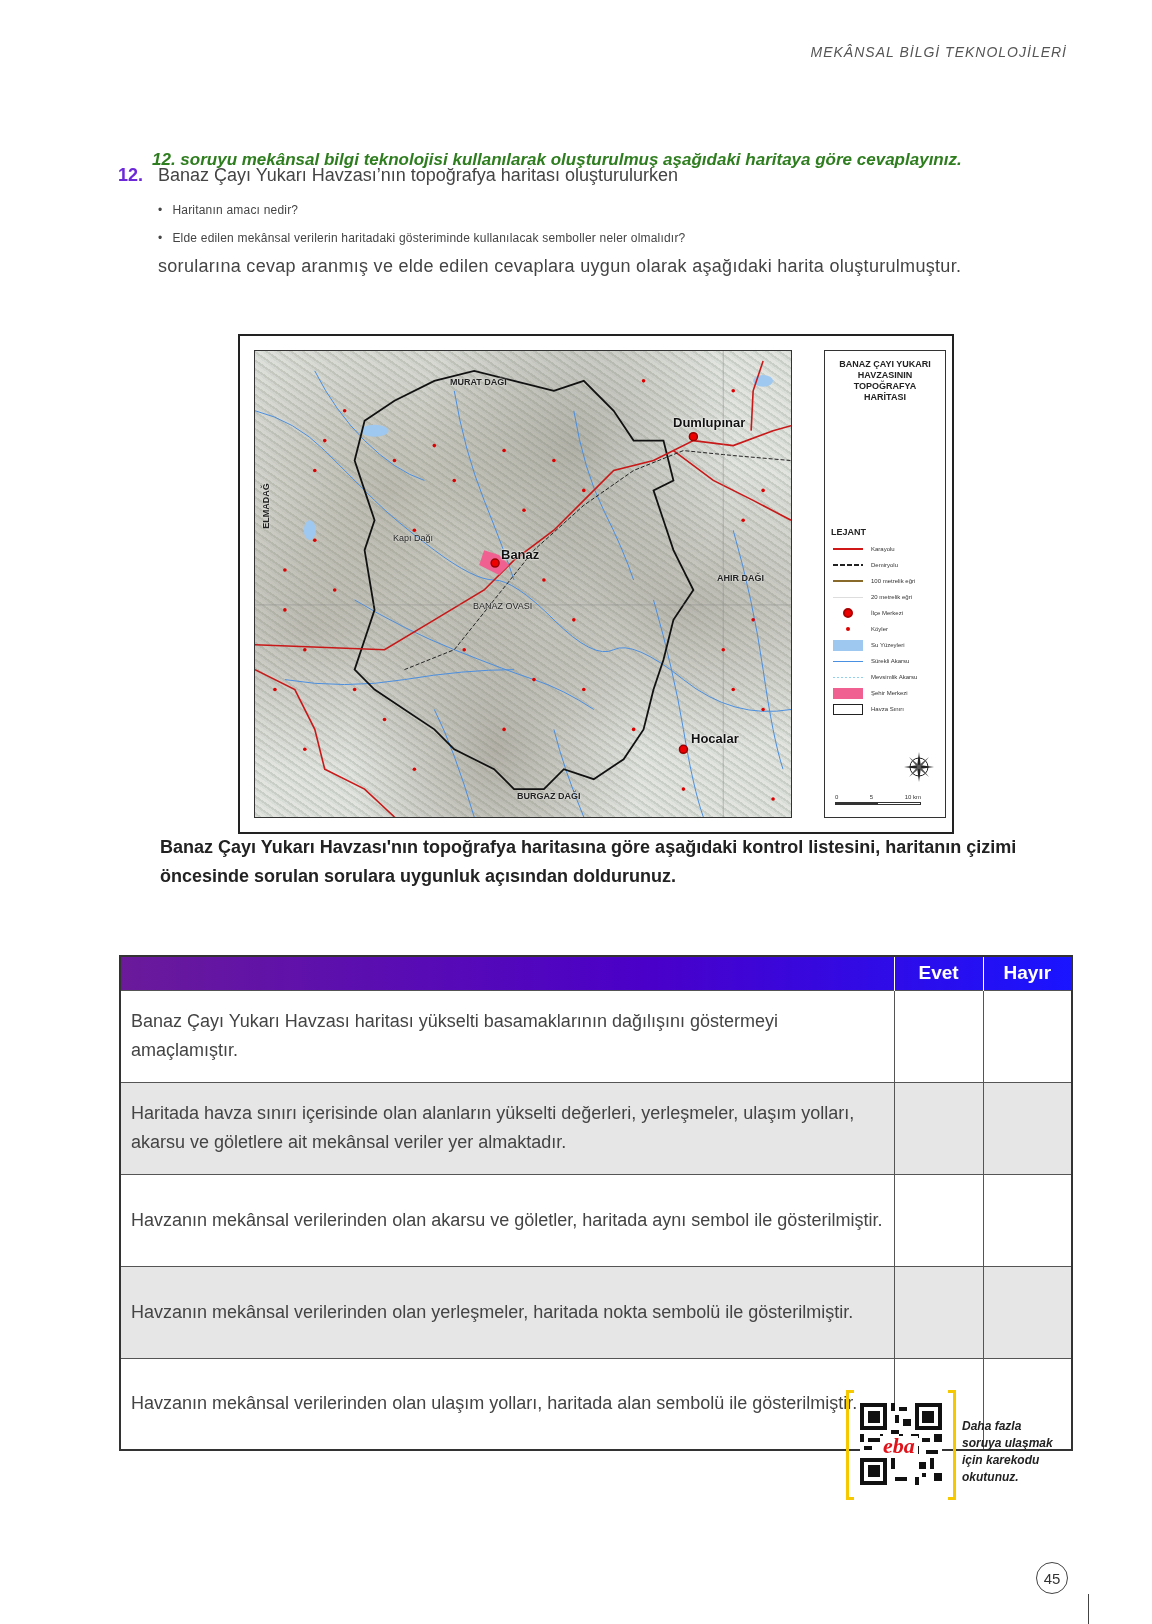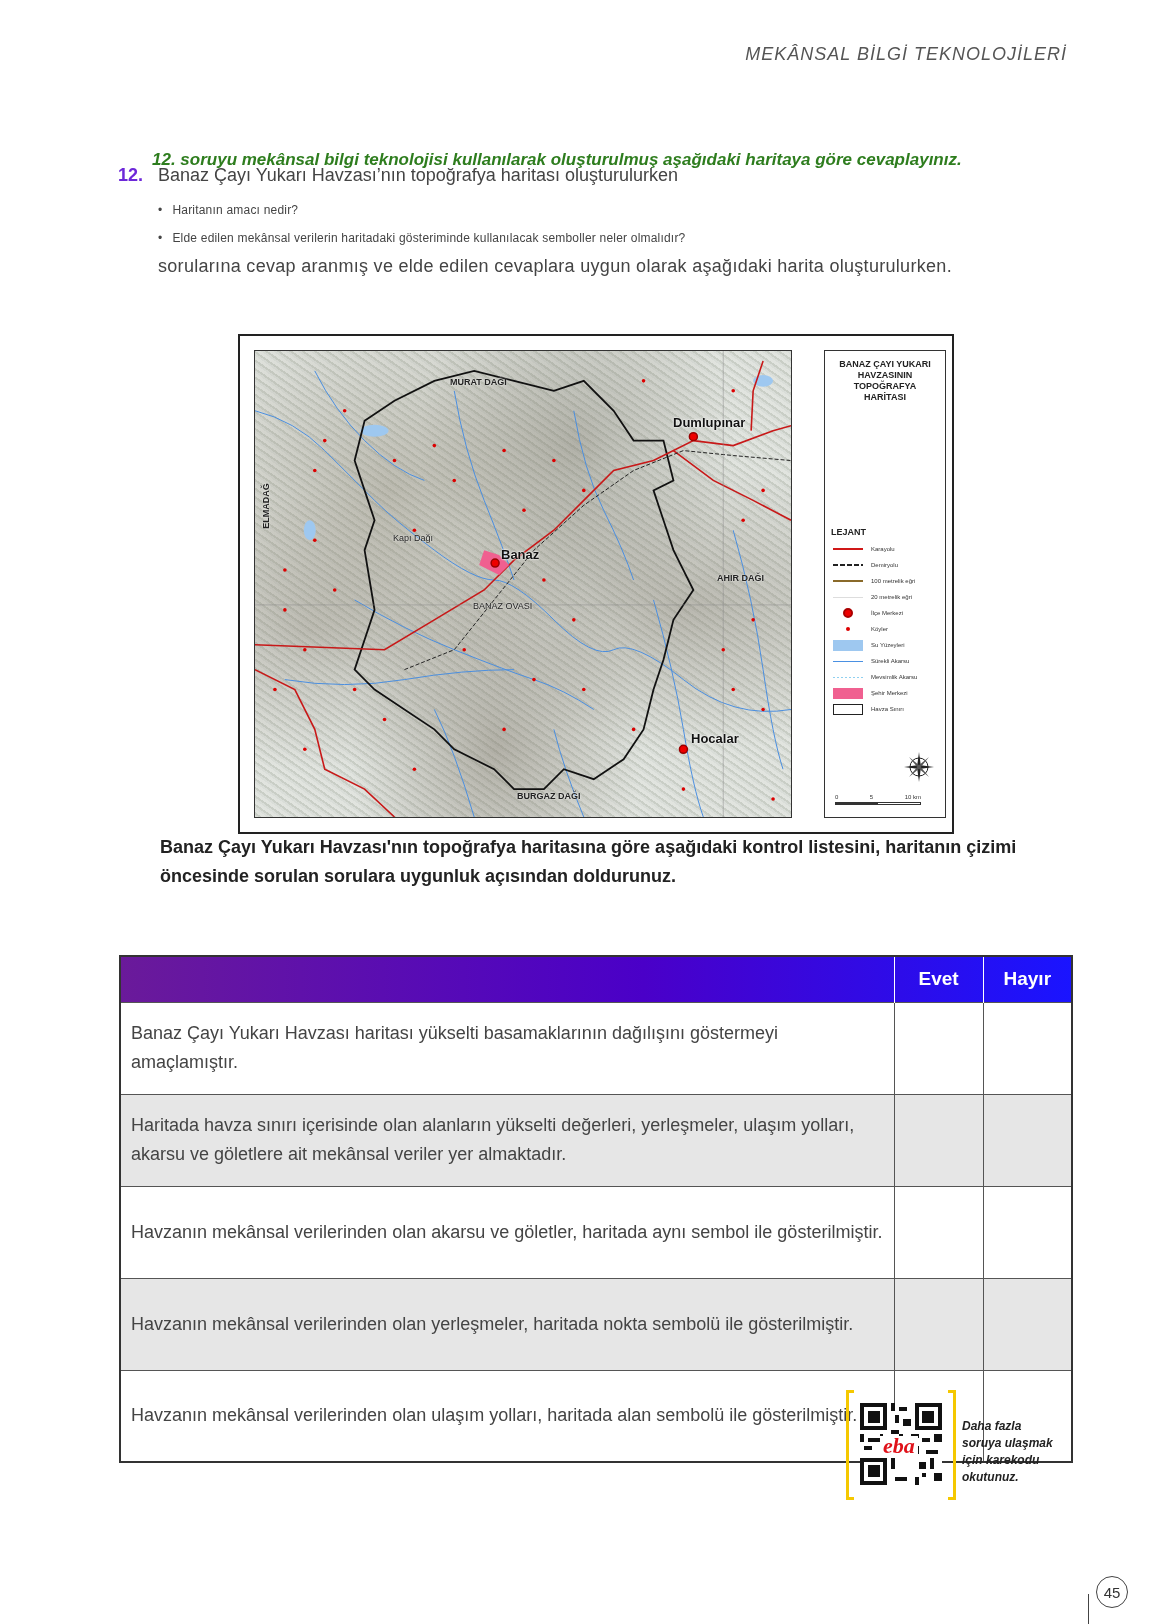--- a/index.html
+++ b/index.html
@@ -1,21 +1,21 @@
 <!DOCTYPE html>
 <html><head>
   <meta charset="utf-8">
   <style>
     * { box-sizing: border-box; margin: 0; padding: 0; }
     html, body { width: 1152px; height: 1624px; background: #ffffff; overflow: hidden; }
     body { position: relative; font-family: "Liberation Sans", "DejaVu Sans", sans-serif; color: #3a3a3a; }
 
     .running-header {
       position: absolute; top: 44px; right: 85px;
-      font-size: 18px; font-style: italic; letter-spacing: 1px; color: #555;
+      font-size: 14px; font-style: italic; letter-spacing: 1px; color: #555;
     }
     .instruction {
       position: absolute; top: 122px; left: 152px;
       font-size: 17px; font-weight: bold; font-style: italic; color: #2e7d1e; margin-top: 28px;
     }
     .question { position: absolute; top: 165px; left: 118px; width: 960px; }
     .q-line { display: flex; align-items: baseline; font-size: 18px; color: #444; }
     .q-num { font-weight: bold; color: #6d28d9; width: 40px; font-size: 18px; }
     .bullets { list-style: none; margin-left: 40px; margin-top: 10px; }
     .bullets li { font-size: 12px; line-height: 28px; color: #444; letter-spacing: 0.2px; }
@@ -64,21 +64,21 @@
       position: absolute; top: 833px; left: 160px; width: 920px;
       font-size: 18px; font-weight: bold; color: #222; line-height: 29px;
     }
 
     
     .checklist {
       position: absolute; left: 119px; top: 955px; width: 954px;
       border-collapse: collapse; border: 2px solid #333;
     }
     .checklist th {
-      height: 46px; color: #fff; font-size: 19px; font-weight: bold; text-align: center;
+      height: 34px; color: #fff; font-size: 19px; font-weight: bold; text-align: center;
       border-left: 1px solid #fff;
     }
     .checklist thead tr { background: linear-gradient(90deg, #6a1a9a 0%, #4a00c8 55%, #1a14ff 100%); }
     .checklist td {
       border-top: 1px solid #555; border-left: 1px solid #555;
       height: 92px; vertical-align: middle; font-size: 18px; color: #444; line-height: 29px;
       padding: 0 10px;
     }
     .checklist td.stmt { width: 775px; }
     .checklist td.check { width: 89px; }
@@ -86,43 +86,43 @@
 
     
     .qr-box { position: absolute; left: 846px; top: 1390px; width: 110px; height: 110px; }
     .qr-bracket-l { position: absolute; left: 0; top: 0; width: 8px; height: 110px; border: 3px solid #f5c800; border-right: none; }
     .qr-bracket-r { position: absolute; right: 0; top: 0; width: 8px; height: 110px; border: 3px solid #f5c800; border-left: none; }
     .qr-code { position: absolute; left: 14px; top: 12px; width: 82px; height: 84px; }
     .qr-logo { position: absolute; left: 34px; top: 46px; font-family: "Liberation Serif", serif; font-style: italic; font-weight: bold; font-size: 22px; color: #e0121a; background: #fff; padding: 0 3px; line-height: 20px; }
     .qr-text { position: absolute; left: 962px; top: 1418px; width: 100px; font-size: 12px; font-weight: bold; font-style: italic; color: #222; line-height: 17px; }
 
     .page-num {
-      position: absolute; left: 1096px; top: 1562px; width: 32px; height: 32px;
+      position: absolute; left: 1036px; top: 1562px; width: 32px; height: 32px;
       border: 1px solid #444; border-radius: 50%; font-size: 15px; color: #333;
-      display: flex; align-items: center; justify-content: center; margin-top: 14px;
+      display: flex; align-items: center; justify-content: center;
     }
     .page-line { position: absolute; left: 1088px; top: 1594px; width: 1px; height: 30px; background: #444; }
   </style>
 </head>
 <body>
 
 <div class="running-header">MEKÂNSAL BİLGİ TEKNOLOJİLERİ</div>
 
 <div class="instruction">12. soruyu mekânsal bilgi teknolojisi kullanılarak oluşturulmuş aşağıdaki haritaya göre cevaplayınız.</div>
 
 <div class="question">
   <div class="q-line">
     <span class="q-num">12.</span>
     <span>Banaz Çayı Yukarı Havzası’nın topoğrafya haritası oluşturulurken</span>
   </div>
   <ul class="bullets">
     <li>Haritanın amacı nedir?</li>
     <li>Elde edilen mekânsal verilerin haritadaki gösteriminde kullanılacak semboller neler olmalıdır?</li>
   </ul>
-  <div class="q-tail">sorularına cevap aranmış ve elde edilen cevaplara uygun olarak aşağıdaki harita oluşturulurken.</div>
+  <div class="q-tail">sorularına cevap aranmış ve elde edilen cevaplara uygun olarak aşağıdaki harita oluşturulmuştur.</div>
 </div>
 
 <div class="map-frame">
   <div class="map-area">
     <svg class="map-svg" viewBox="0 0 538 468" preserveAspectRatio="none">
 
       <g stroke="#4a8ee0" stroke-width="1" fill="none">
         <path d="M0 60 Q40 70 70 100 T120 150 T180 200 T240 230 T300 270 T360 300 T430 330 T538 360"></path>
         <path d="M60 20 Q80 60 110 90 T170 130"></path>
         <path d="M200 40 Q210 100 230 150 T260 230"></path>

